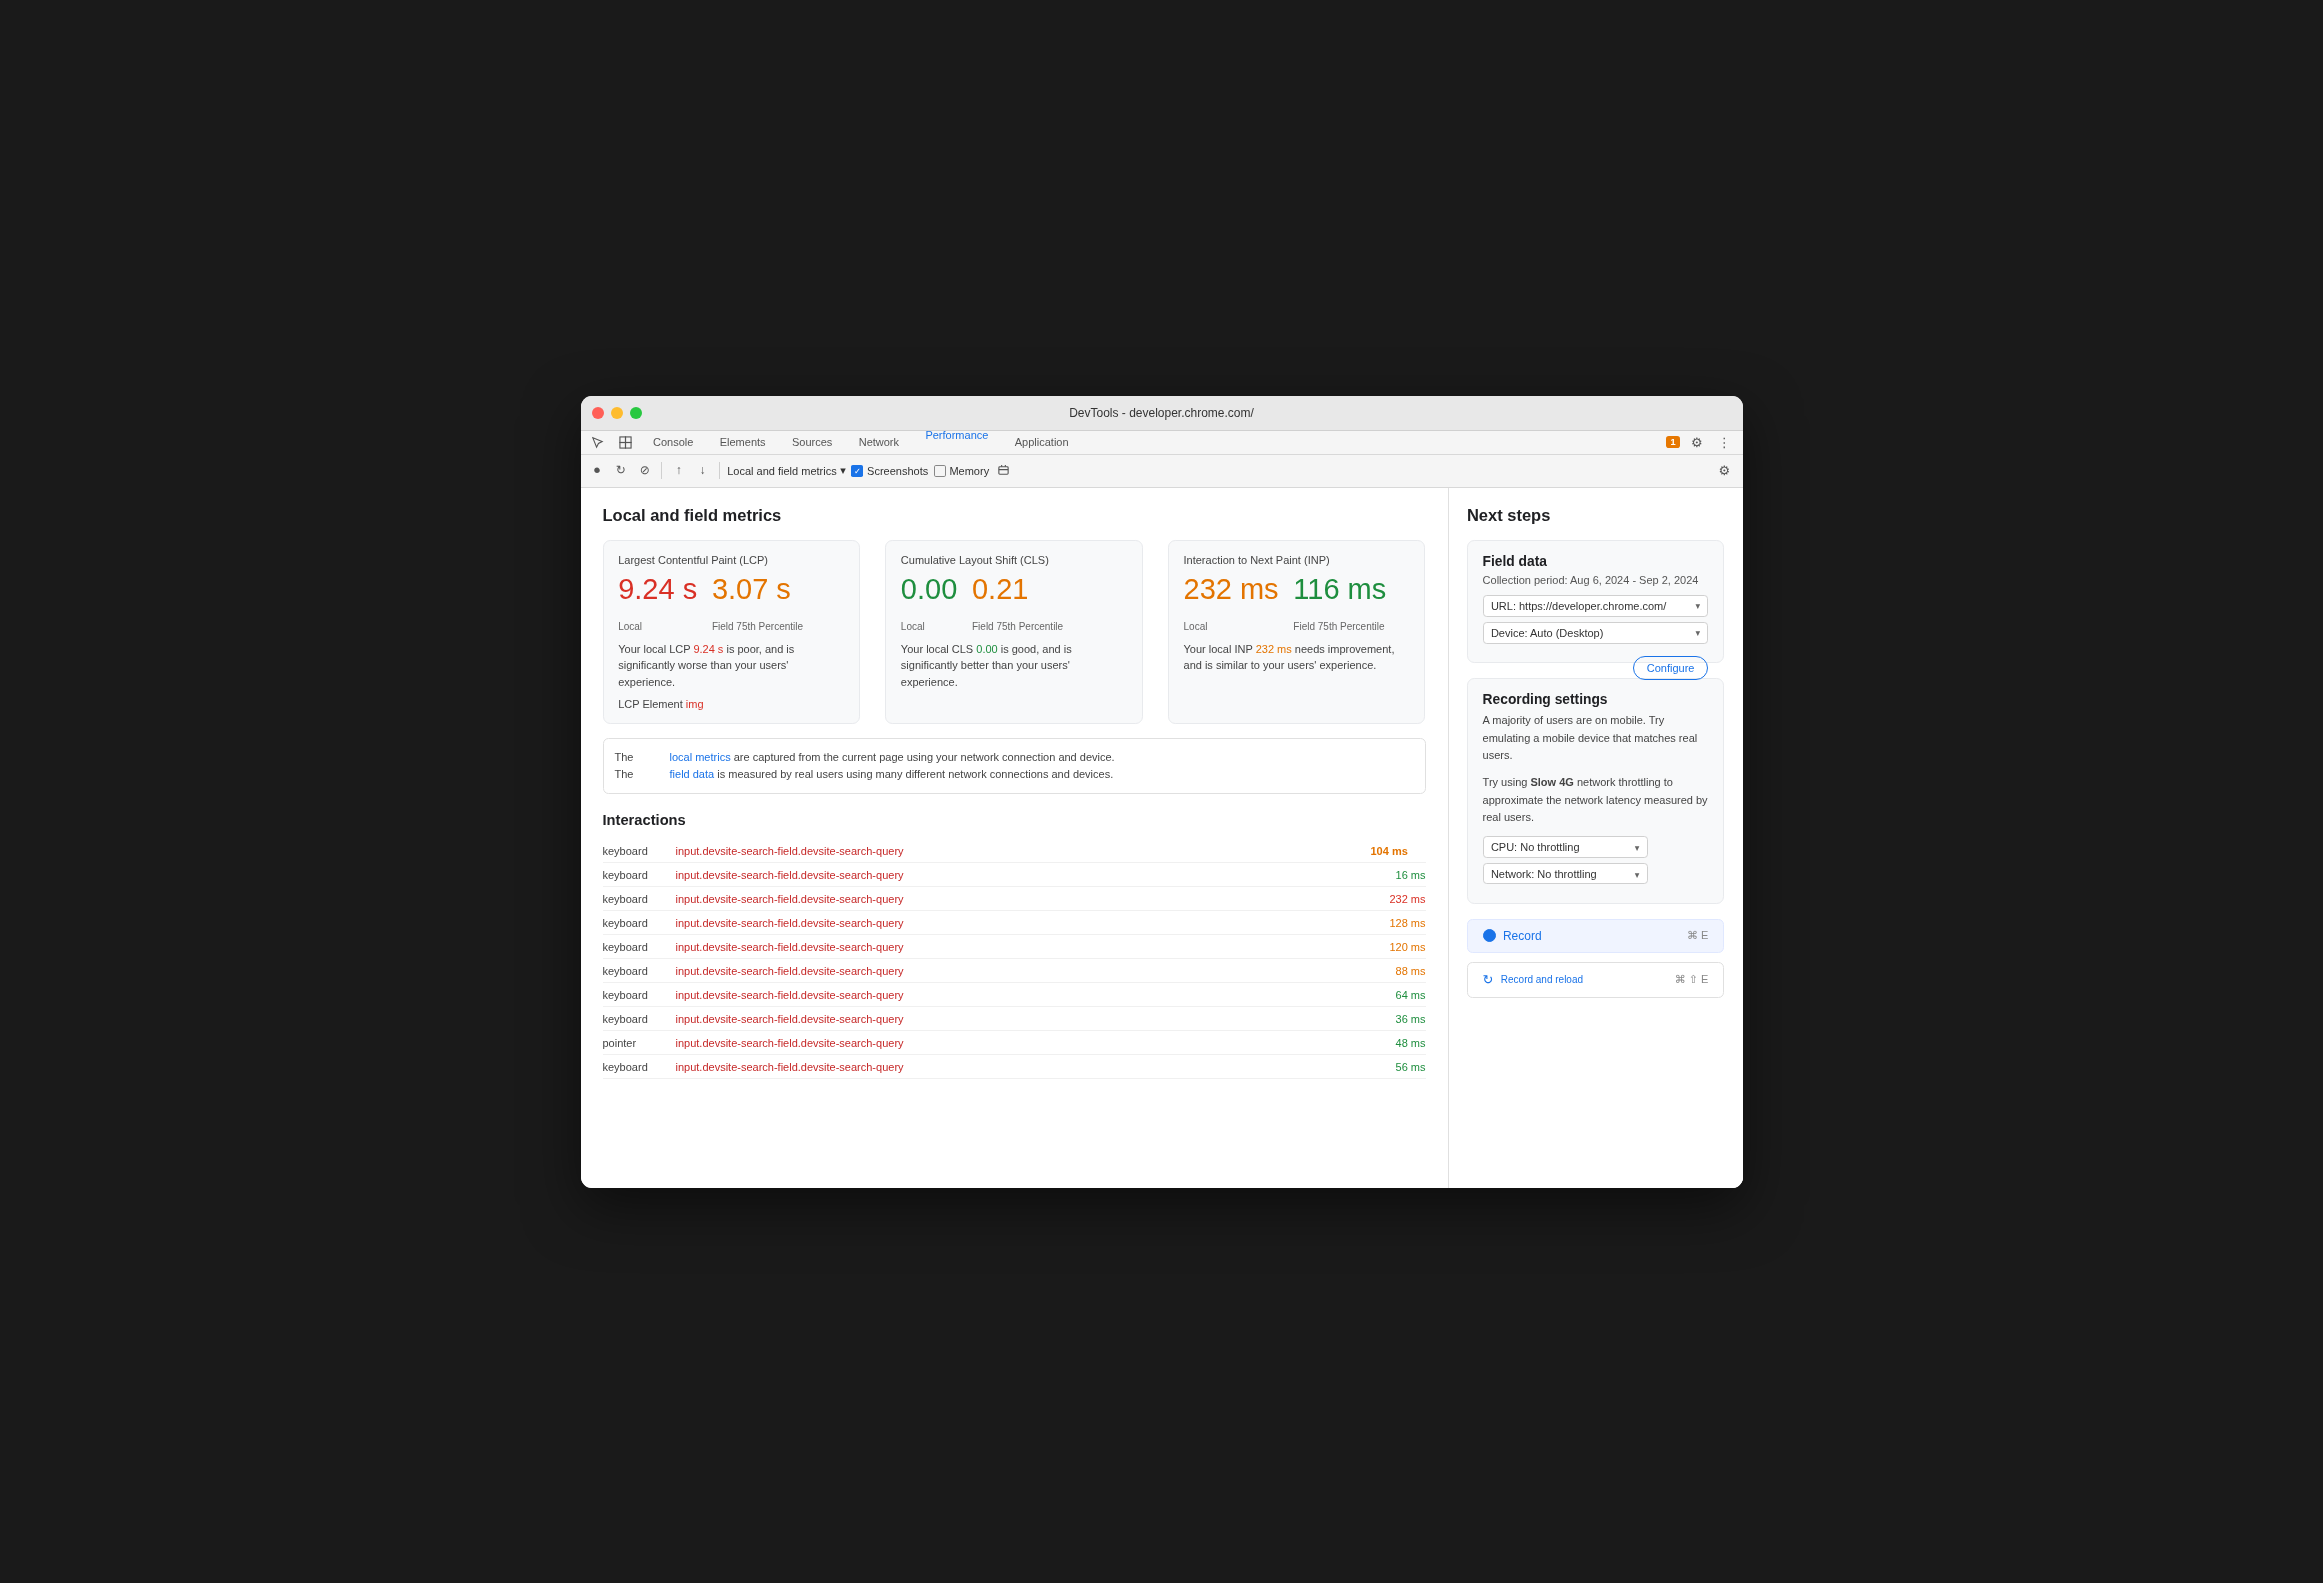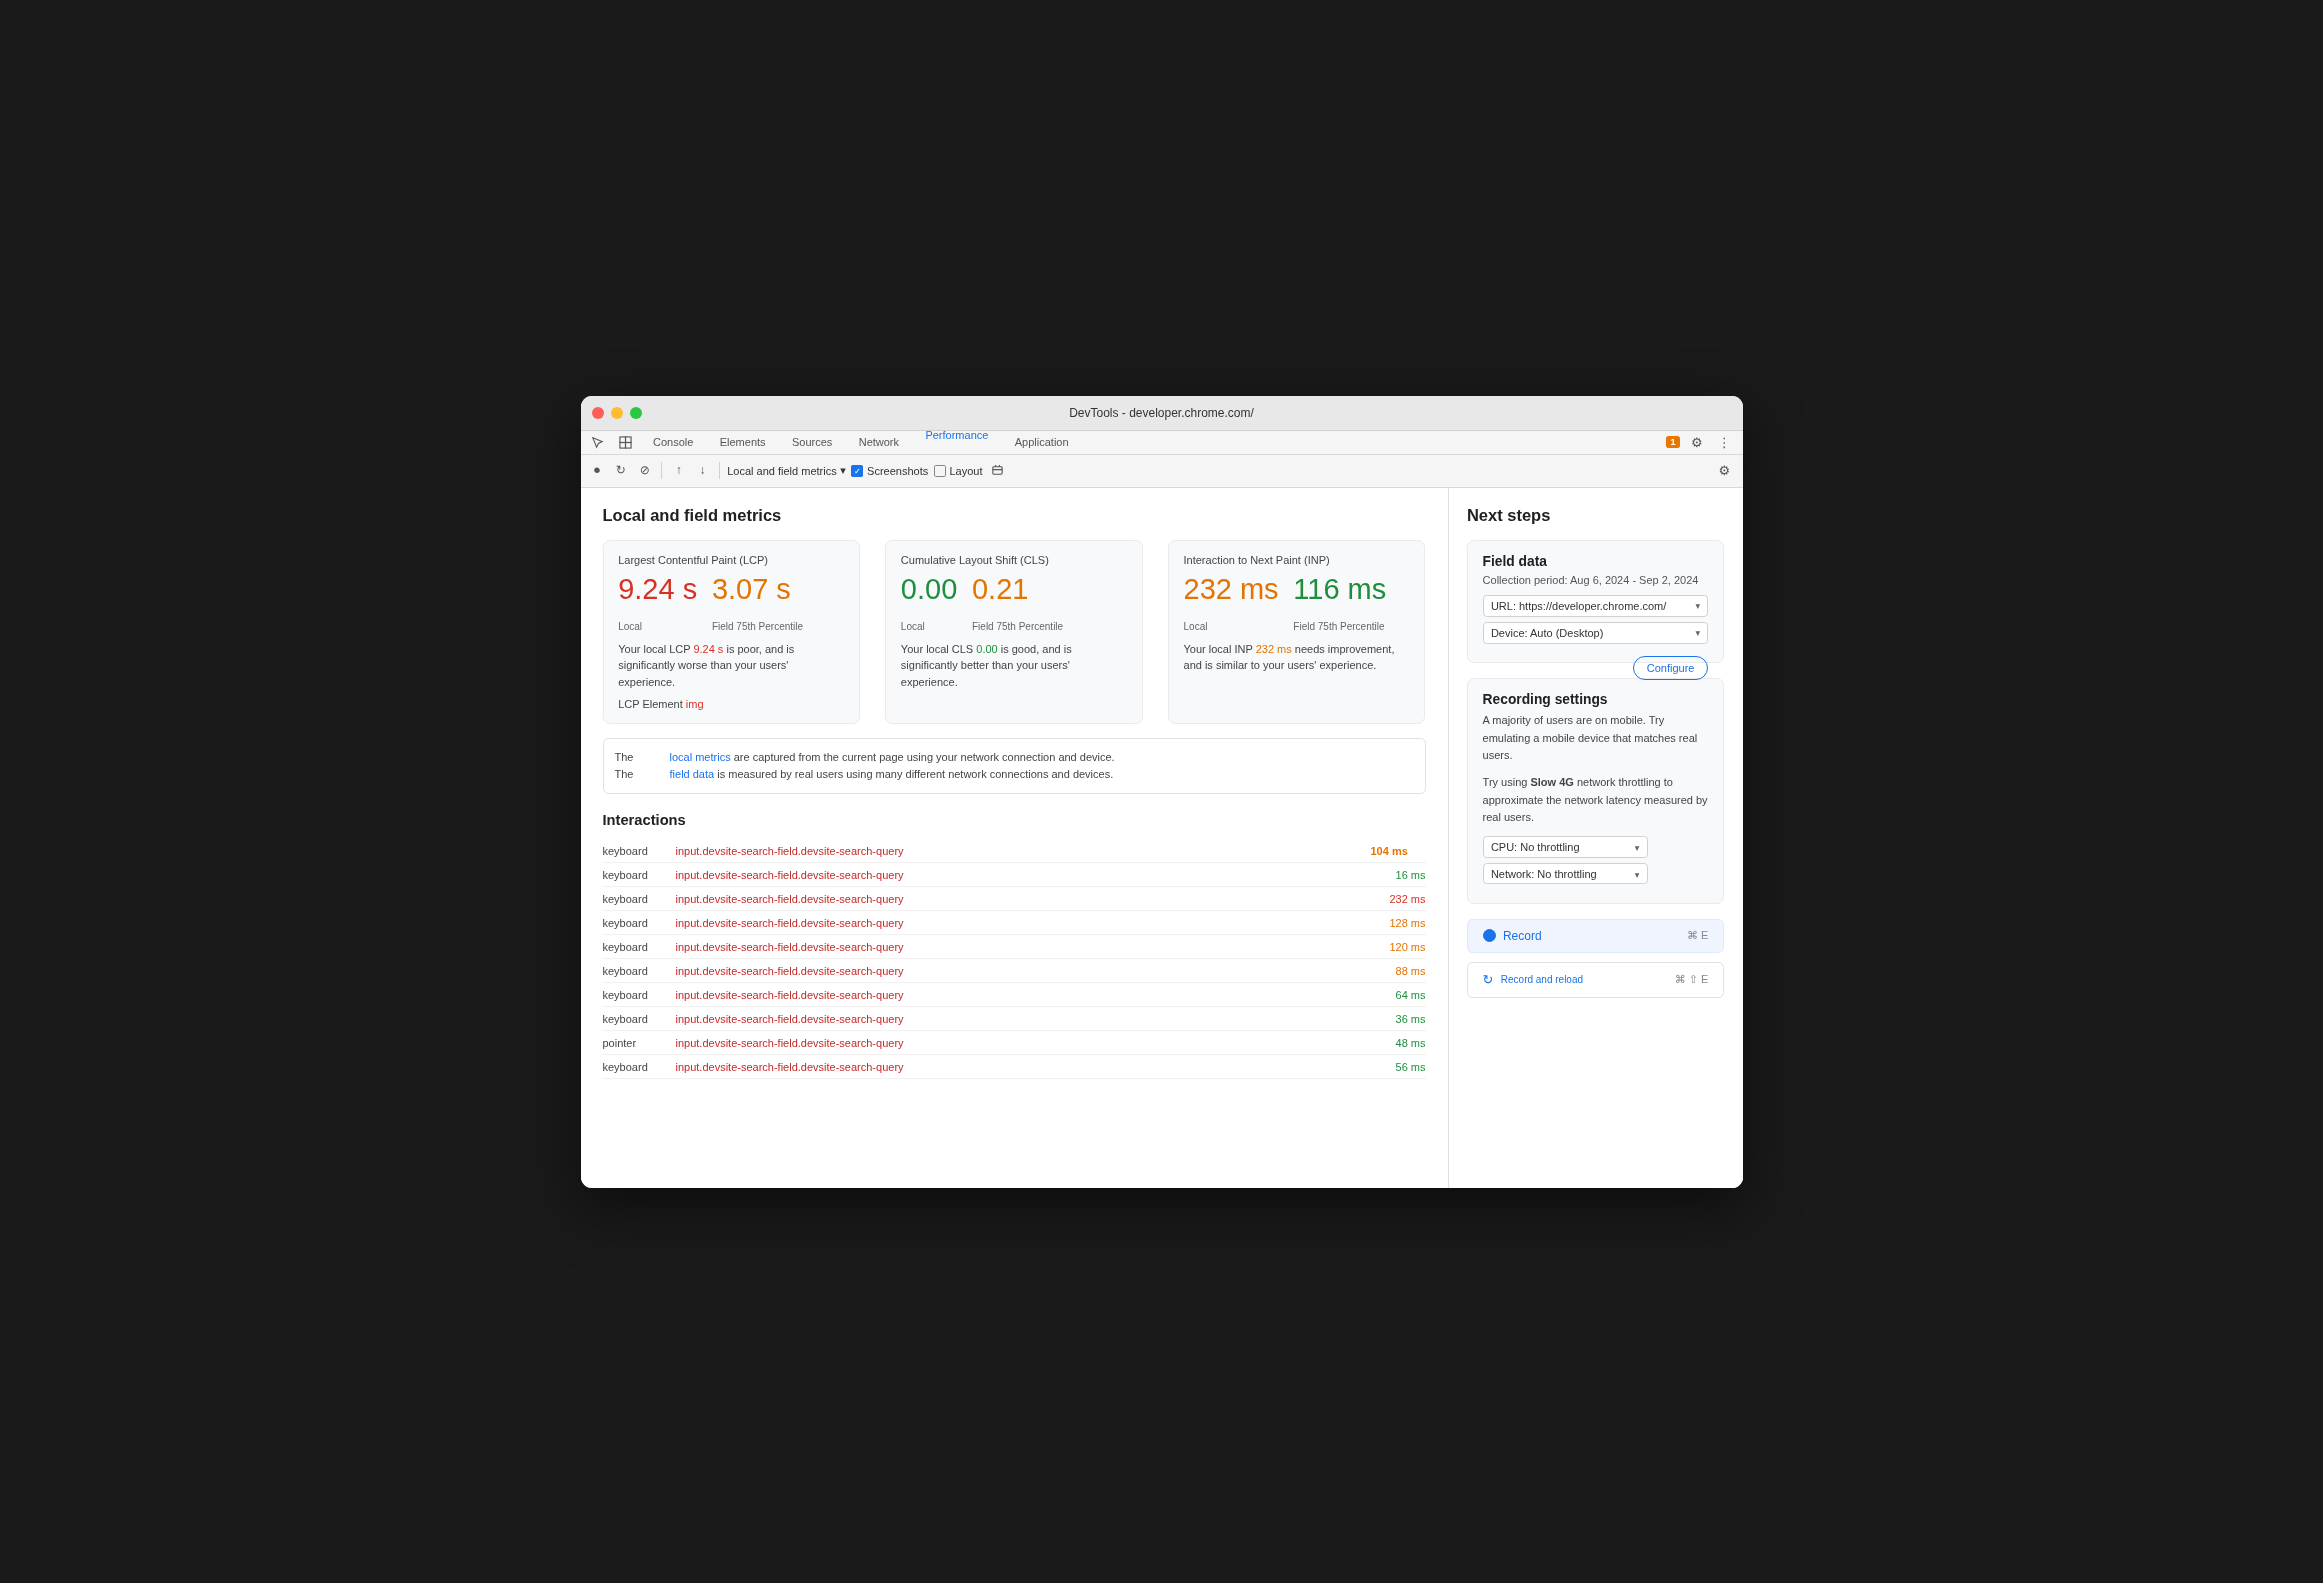--- a/index.html
+++ b/index.html
@@ -464,21 +464,21 @@
     <div class="toolbar-select">
       <span>Local and field metrics</span>
       <span>▾</span>
     </div>
     <div class="toolbar-check">
       <div class="checkbox-blue">✓</div>
       <span>Screenshots</span>
     </div>
     <div class="toolbar-check">
       <div class="checkbox-empty"></div>
-      <span>Layout</span>
+      <span>Memory</span>
     </div>
     <div class="toolbar-icon">
       <svg width="13" height="13" viewBox="0 0 14 14" fill="none">
         <rect x="2" y="3" width="10" height="8" rx="1" stroke="#555" stroke-width="1.2" fill="none"></rect>
         <line x1="5" y1="1" x2="5" y2="3" stroke="#555" stroke-width="1.2"></line>
         <line x1="9" y1="1" x2="9" y2="3" stroke="#555" stroke-width="1.2"></line>
         <line x1="2" y1="6" x2="12" y2="6" stroke="#555" stroke-width="1.2"></line>
       </svg>
     </div>
     <div class="toolbar-right">

